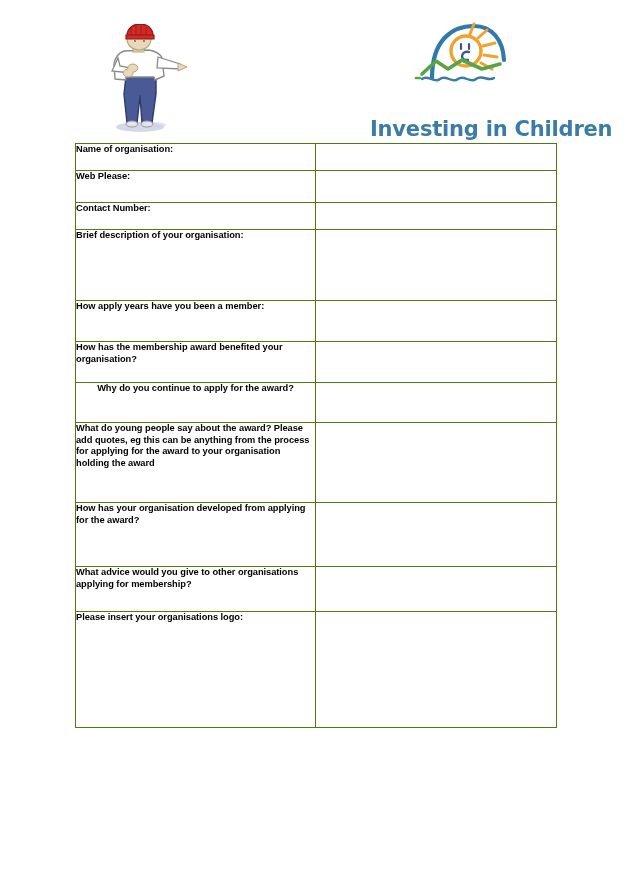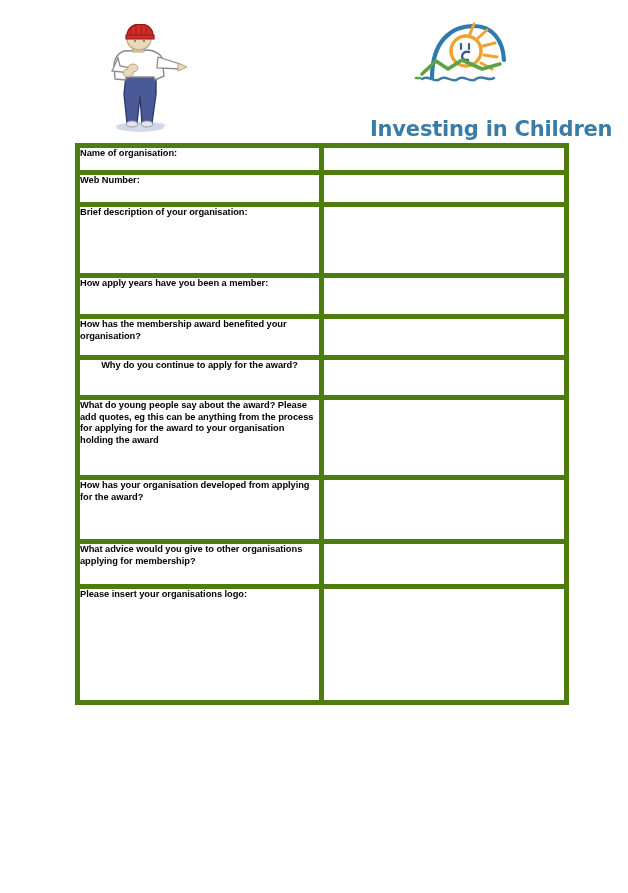--- a/index.html
+++ b/index.html
@@ -65,21 +65,21 @@
   
   #form-table {
     position: absolute;
     left: 75px;
     top: 143px;
     width: 481px;
     border-collapse: collapse;
     table-layout: fixed;
   }
   #form-table td {
-    border: 5px solid #4d7c0f;
+    border: 1px solid #4d7c0f;
     vertical-align: top;
     padding: 0;
   }
   td.label-cell {
     width: 239px;
     padding: 4px 6px 3px 7px;
     font-size: 9.3px;
     font-weight: bold;
     line-height: 11.6px;
     letter-spacing: -0.05px;
@@ -156,21 +156,25 @@
   </div>
 </div>
 
 <table id="form-table">
   <tbody>
       <tr style="height: 27px;">
         <td class="label-cell">Name of organisation:</td>
         <td class="answer-cell"></td>
       </tr>
       <tr style="height: 32px;">
-        <td class="label-cell">Web Number:</td>
+        <td class="label-cell">Web Please:</td>
+        <td class="answer-cell"></td>
+      </tr>
+      <tr style="height: 27px;">
+        <td class="label-cell">Contact Number:</td>
         <td class="answer-cell"></td>
       </tr>
       <tr style="height: 71px;">
         <td class="label-cell">Brief description of your organisation:</td>
         <td class="answer-cell"></td>
       </tr>
       <tr style="height: 41px;">
         <td class="label-cell">How apply years have you been a member:</td>
         <td class="answer-cell"></td>
       </tr>

